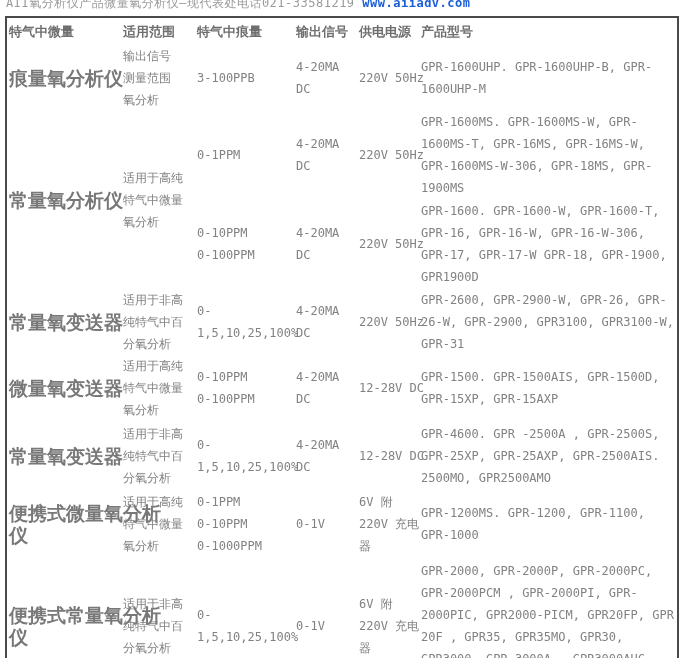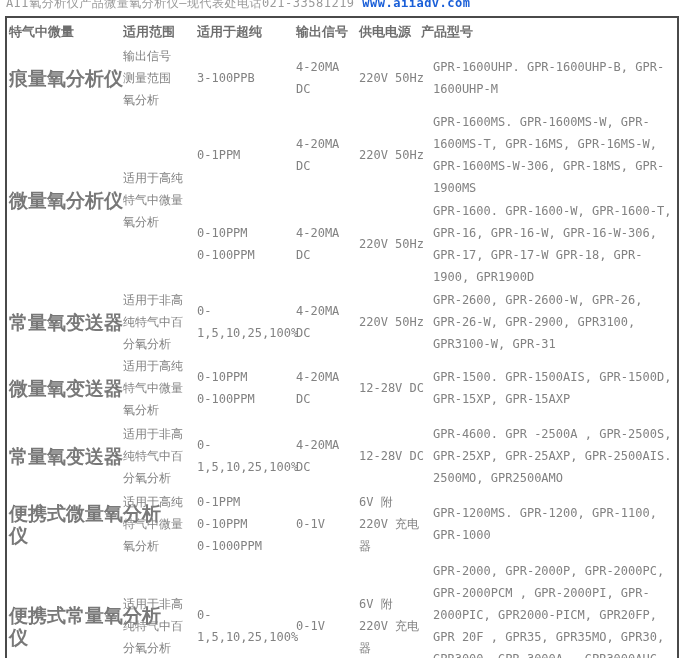--- a/index.html
+++ b/index.html
@@ -50,21 +50,21 @@
   table.spec thead tr { height: 28px; }
   table.spec td {
     font-size: 12px;
     color: var(--text);
     vertical-align: middle;
     padding: 0 2px;
     line-height: 22px;
     overflow: visible;
   }
   table.spec td .ln { white-space: nowrap; line-height: 22px; }
-  table.spec td.wrap .ln { white-space: normal; word-break: break-word; margin-left: 12px; }
+  table.spec td.wrap .ln { white-space: normal; word-break: break-word; }
   table.spec td.cell-product-name {
     font-weight: bold;
     color: #787878;
     font-size: 19px;
   }
 </style>
 </head>
 <body>
 
 <div class="topbar">
@@ -77,21 +77,21 @@
       <col style="width: 74px;">
       <col style="width: 99px;">
       <col style="width: 63px;">
       <col style="width: 62px;">
       <col style="width: 259px;">
     </colgroup>
   <thead>
     <tr>
         <th>特气中微量</th>
         <th>适用范围</th>
-        <th>适用于超纯</th>
+        <th>特气中痕量</th>
         <th>输出信号</th>
         <th>供电电源</th>
         <th>产品型号</th>
       </tr>
   </thead>
   <tbody>
       <tr style="height: 66px;">
         <td class="cell-product-name">
           <div class="ln">痕量氧分析仪</div>
         </td>
@@ -109,21 +109,21 @@
         </td>
         <td class="cell-power">
           <div class="ln">220V 50Hz</div>
         </td>
         <td class="cell-models wrap">
           <div class="ln">GPR-1600UHP. GPR-1600UHP-B, GPR-1600UHP-M</div>
         </td>
       </tr>
       <tr style="height: 55px;">
         <td class="cell-product-name" rowspan="2">
-          <div class="ln">微量氧分析仪</div>
+          <div class="ln">常量氧分析仪</div>
         </td>
         <td class="cell-scope" rowspan="2">
           <div class="ln">适用于高纯</div>
           <div class="ln">特气中微量</div>
           <div class="ln">氧分析</div>
         </td>
         <td class="cell-range">
           <div class="ln">0-1PPM</div>
         </td>
         <td class="cell-output">
@@ -167,21 +167,21 @@
           <div class="ln">1,5,10,25,100%</div>
         </td>
         <td class="cell-output">
           <div class="ln">4-20MA</div>
           <div class="ln">DC</div>
         </td>
         <td class="cell-power">
           <div class="ln">220V 50Hz</div>
         </td>
         <td class="cell-models wrap">
-          <div class="ln">GPR-2600, GPR-2600-W, GPR-26, GPR-26-W, GPR-2900, GPR3100, GPR3100-W, GPR-31</div>
+          <div class="ln">GPR-2600, GPR-2900-W, GPR-26, GPR-26-W, GPR-2900, GPR3100, GPR3100-W, GPR-31</div>
         </td>
       </tr>
       <tr style="height: 65px;">
         <td class="cell-product-name">
           <div class="ln">微量氧变送器</div>
         </td>
         <td class="cell-scope">
           <div class="ln">适用于高纯</div>
           <div class="ln">特气中微量</div>
           <div class="ln">氧分析</div>

